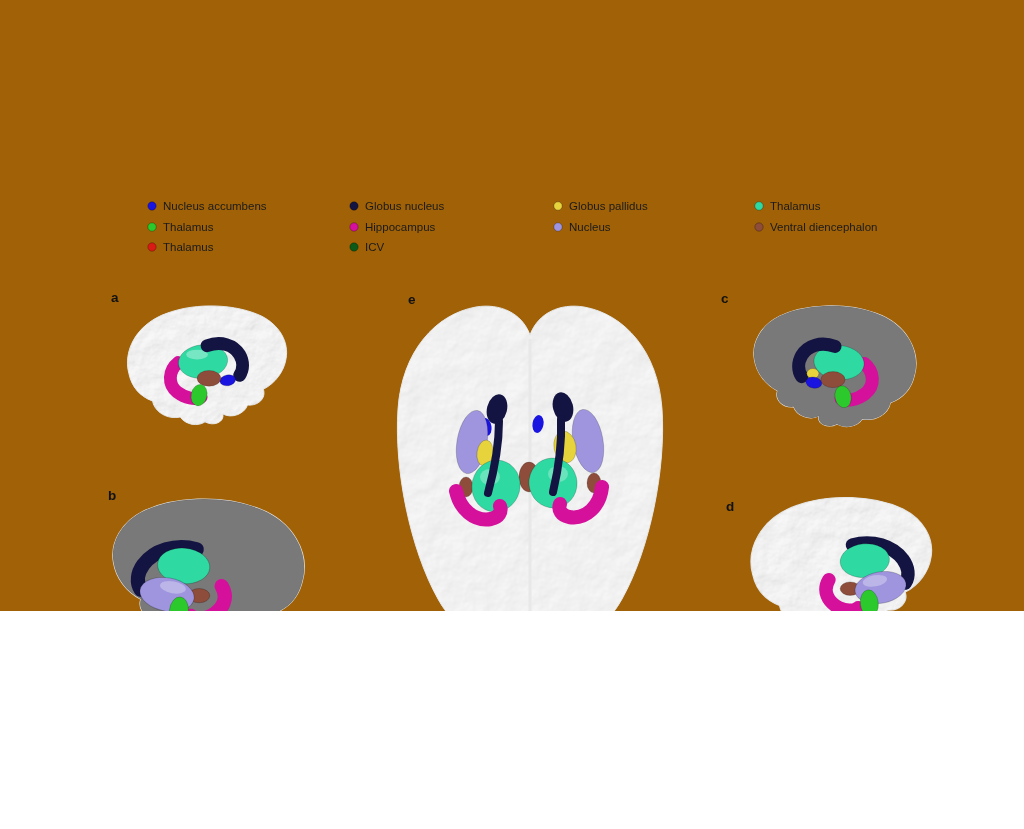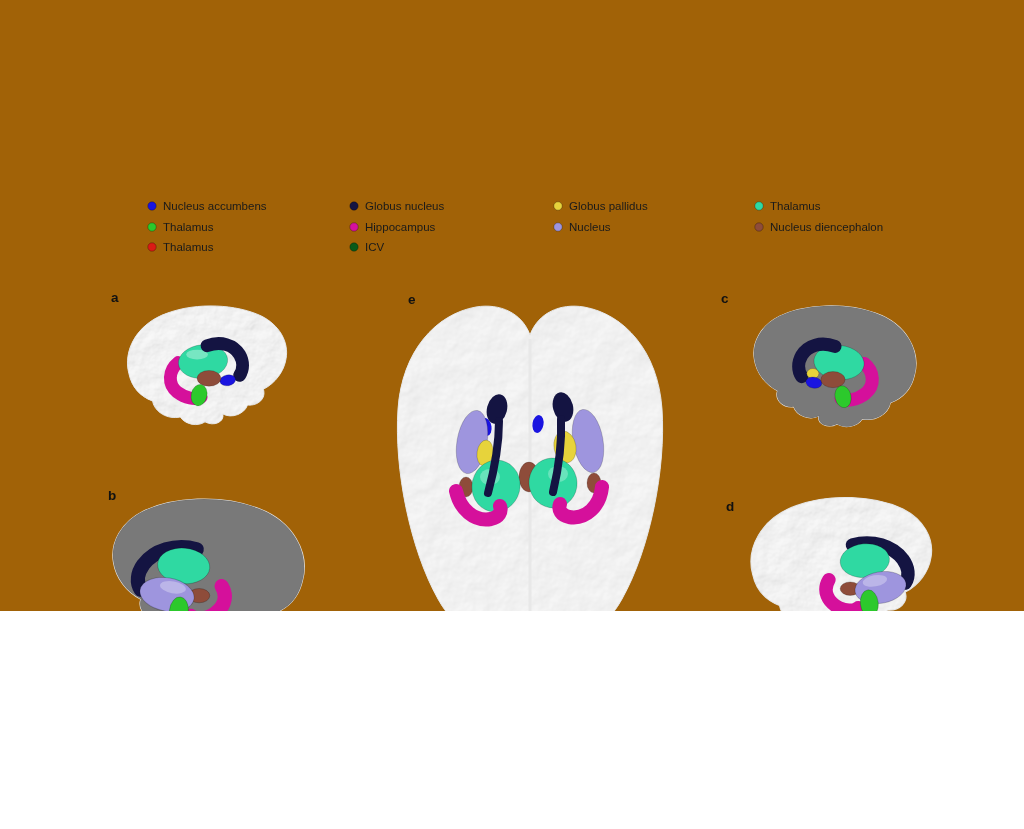--- a/index.html
+++ b/index.html
@@ -82,21 +82,21 @@
       <div class="legend-item">
         <svg width="10" height="10">
             <circle cx="5" cy="5" r="4.2" stroke="rgba(0,0,0,0.35)" stroke-width="0.8" fill="#2fd9a2"></circle>
           </svg>
         <span class="legend-label">Thalamus</span>
       </div>
       <div class="legend-item">
         <svg width="10" height="10">
             <circle cx="5" cy="5" r="4.2" stroke="rgba(0,0,0,0.35)" stroke-width="0.8" fill="#8e4c3a"></circle>
           </svg>
-        <span class="legend-label">Nucleus diencephalon</span>
+        <span class="legend-label">Ventral diencephalon</span>
       </div>
     </div>
   </div>
 
   <div class="panel-label" style="left:111px;top:290px">a</div>
   <div class="panel-label" style="left:108px;top:488px">b</div>
   <div class="panel-label" style="left:408px;top:292px">e</div>
   <div class="panel-label" style="left:721px;top:291px">c</div>
   <div class="panel-label" style="left:726px;top:499px">d</div>
 

